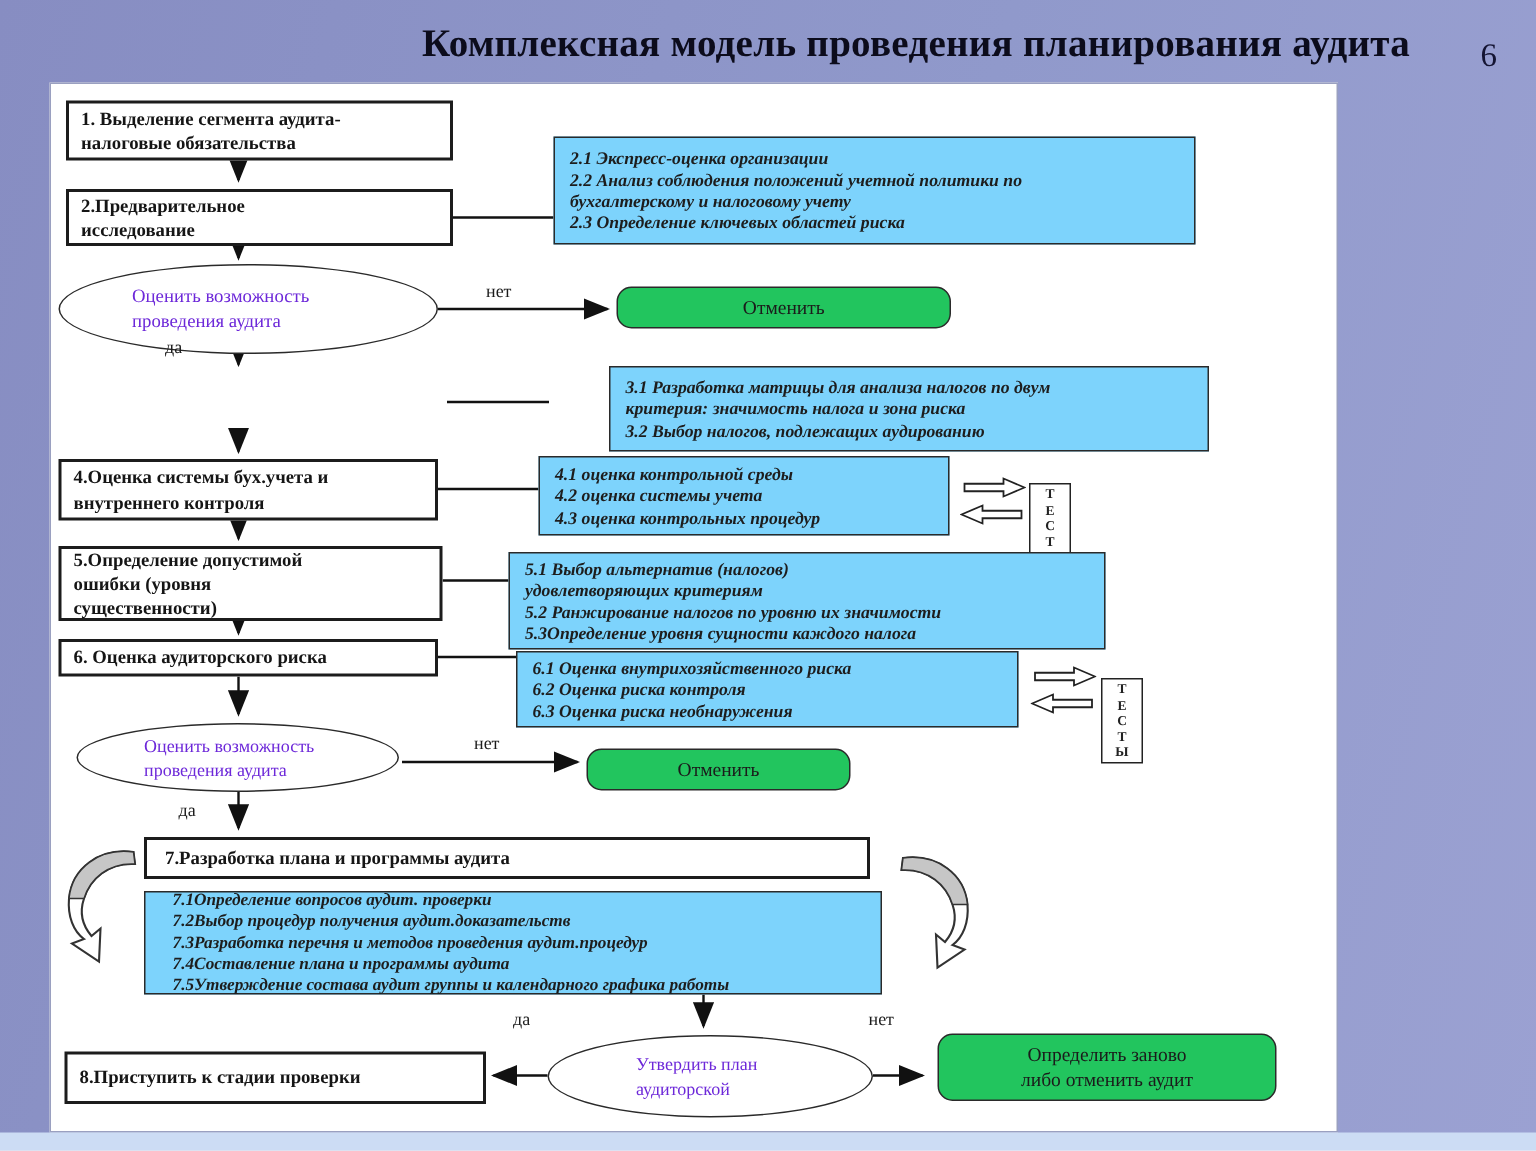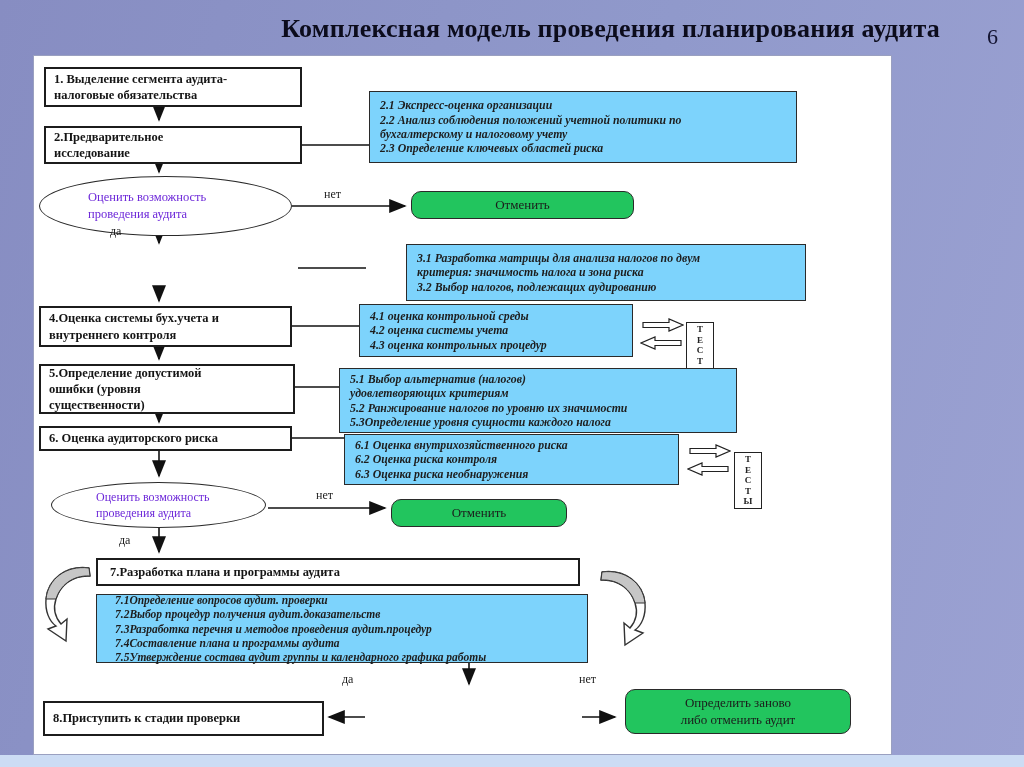--- a/index.html
+++ b/index.html
@@ -133,20 +133,22 @@
     <svg class="abs" style="left:5px;top:506px;" width="58" height="82" viewBox="0 0 58 82">
       <path d="M50,6 C27,3 9,17 7,37 C6,49 10,59 17,64 L9,67 L27,79 L28,57 L22,62 C16,55 14,46 17,37 C21,24 33,13 51,14 Z" fill="#fff" stroke="#333" stroke-width="1.4"></path>
       <path d="M50,6 C27,3 9,17 7,37 L17,37 C21,24 33,13 51,14 Z" fill="#c6c6c6" stroke="#333" stroke-width="1"></path>
     </svg>
     <svg class="abs" style="left:560px;top:510px;transform:scaleX(-1);" width="58" height="82" viewBox="0 0 58 82">
       <path d="M50,6 C27,3 9,17 7,37 C6,49 10,59 17,64 L9,67 L27,79 L28,57 L22,62 C16,55 14,46 17,37 C21,24 33,13 51,14 Z" fill="#fff" stroke="#333" stroke-width="1.4"></path>
       <path d="M50,6 C27,3 9,17 7,37 L17,37 C21,24 33,13 51,14 Z" fill="#c6c6c6" stroke="#333" stroke-width="1"></path>
     </svg>
 
     <div class="abs box" style="left:9px;top:645px;width:281px;height:35px;">8.Приступить к стадии проверки</div>
+    <div class="abs ell" style="left:331px;top:634px;width:217px;height:55px;padding-left:58px;font-size:12px;">Утвердить план
+аудиторской</div>
     <span class="abs lbl" style="left:308px;top:616px;">да</span>
     <span class="abs lbl" style="left:545px;top:616px;">нет</span>
     <div class="abs rnd" style="left:591px;top:633px;width:226px;height:45px;">Определить заново
 либо отменить аудит</div>
 
   </div>
 
   <div class="bstrip"></div>
 </div>
 

